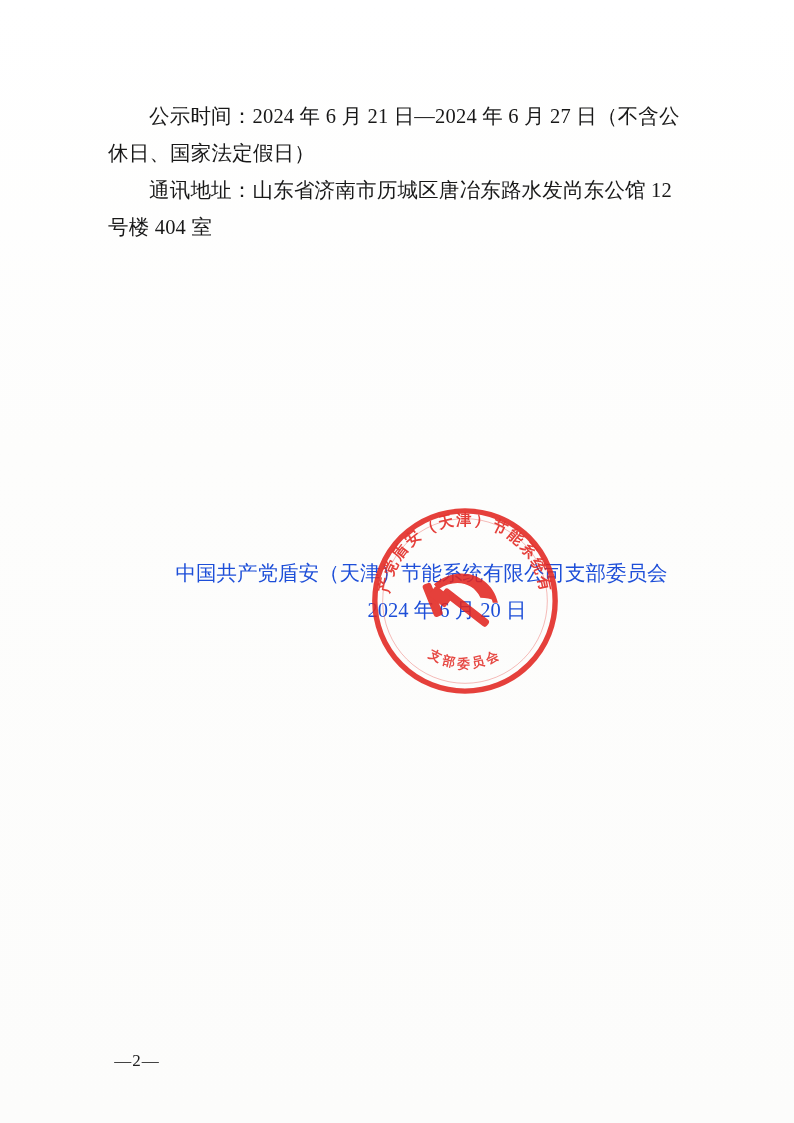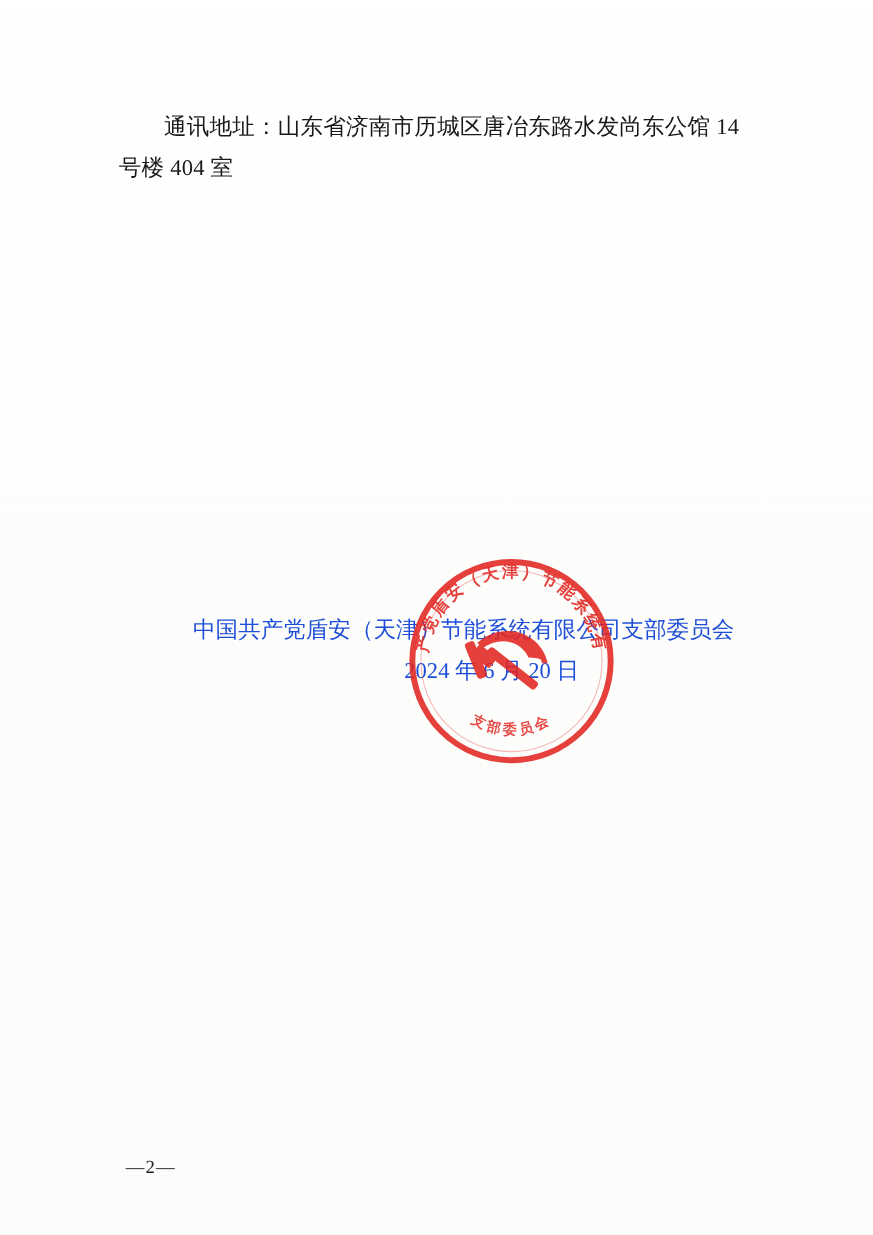--- a/index.html
+++ b/index.html
@@ -100,21 +100,22 @@
     margin-left: -520px;
     display: inline-block;
   }
 </style>
 </head>
 <body>
 
 <div class="page">
 
   <div class="body-text">
-    <p class="para">通讯地址：山东省济南市历城区唐冶东路水发尚东公馆 14 号楼 404 室</p>
+    <p class="para">公示时间：2024 年 6 月 21 日—2024 年 6 月 27 日（不含公休日、国家法定假日）</p>
+    <p class="para">通讯地址：山东省济南市历城区唐冶东路水发尚东公馆 12 号楼 404 室</p>
   </div>
 
   <div class="signature">
     <div class="line-org">中国共产党盾安（天津）节能系统有限公司支部委员会</div>
     <div class="line-date">2024 年 6 月 20 日</div>
   </div>
 
   <div class="seal">
     <svg viewBox="0 0 200 200" width="196" height="196" xmlns="http://www.w3.org/2000/svg">
       <defs>

